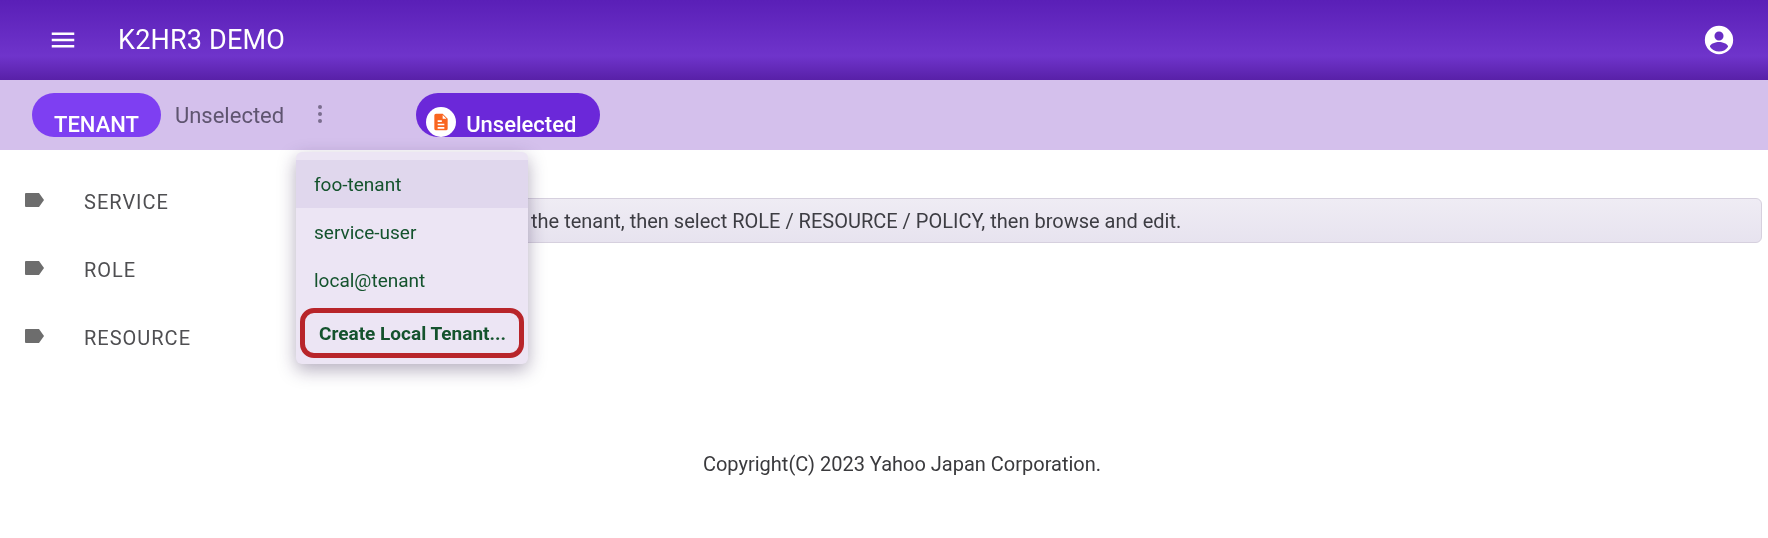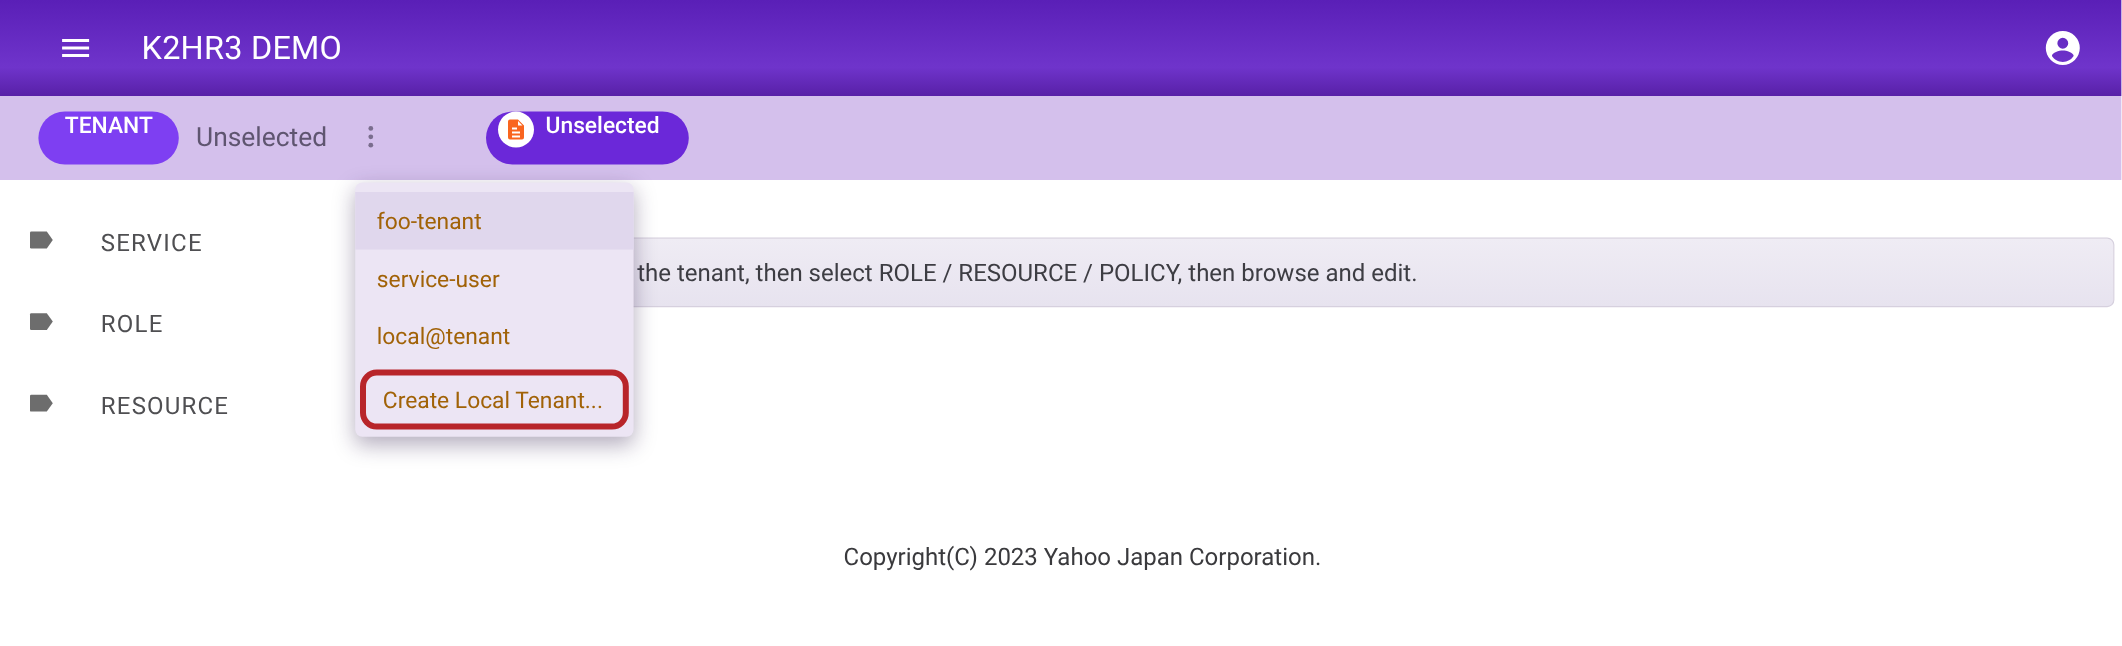--- a/index.html
+++ b/index.html
@@ -26,24 +26,24 @@
   .subbar {
     height: 70px;
     background: #d4c0ec;
     display: flex;
     align-items: center;
     padding-left: 32px;
     position: relative;
   }
   .chip {
     display: inline-flex;
-    align-items: flex-start;
+    align-items: flex-end;
     border-radius: 22px;
     height: 44px;
-    font-size: 19px;
+    font-size: 22px;
     font-weight: 500;
     padding: 0 24px;
   }
   .chip.tenant {
     background: #7e3ff2;
     color: #fff;
     padding-left: 22px;
     padding-right: 22px;
   }
   .subbar .tenant-value {
@@ -101,21 +101,21 @@
     letter-spacing: 1px;
     color: #4f4f52;
   }
 
   
   .main { flex: 1 1 auto; position: relative; padding-top: 48px; }
   .info-banner {
     margin-left: 20px;
     margin-right: 0;
     width: 1462px;
-    height: 58px;
+    height: 45px;
     border: 1px solid #d6d0de;
     border-radius: 6px;
     background: linear-gradient(to bottom, #efecf4, #e7e3ef);
     display: flex;
     align-items: center;
     padding-left: 230px; 
     font-size: 20px;
     color: #3d3d43;
   }
 
@@ -141,26 +141,26 @@
     box-shadow: 0 6px 18px rgba(40, 20, 70, 0.35);
     padding: 8px 0 4px;
     z-index: 50;
   }
   .dropdown .option {
     height: 48px;
     display: flex;
     align-items: center;
     padding-left: 18px;
     font-size: 19px;
-    color: #a16207;
+    color: #14532d;
     cursor: pointer;
   }
   .dropdown .option.hover { background: #e0d7ed; }
   .dropdown .option.create {
-    font-weight: 400;
+    font-weight: 700;
     height: 50px;
     margin: 4px 4px 2px;
     border: 5px solid #b8252a;
     border-radius: 14px;
     padding-left: 14px;
     background: #ece5f4;
   }
 </style>
 </head>
 <body>

